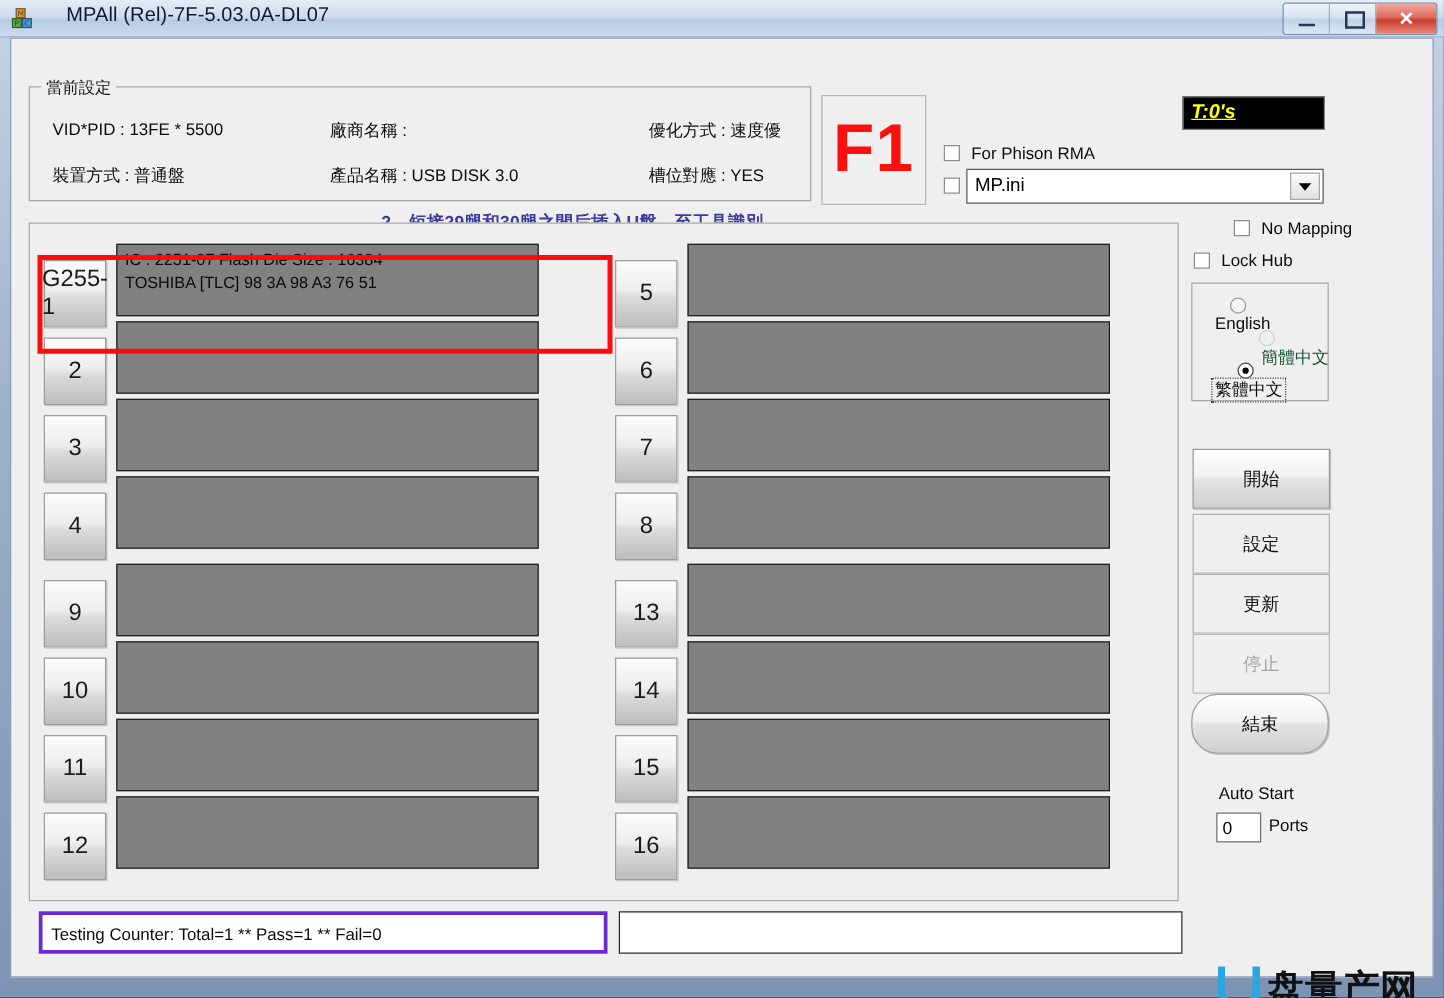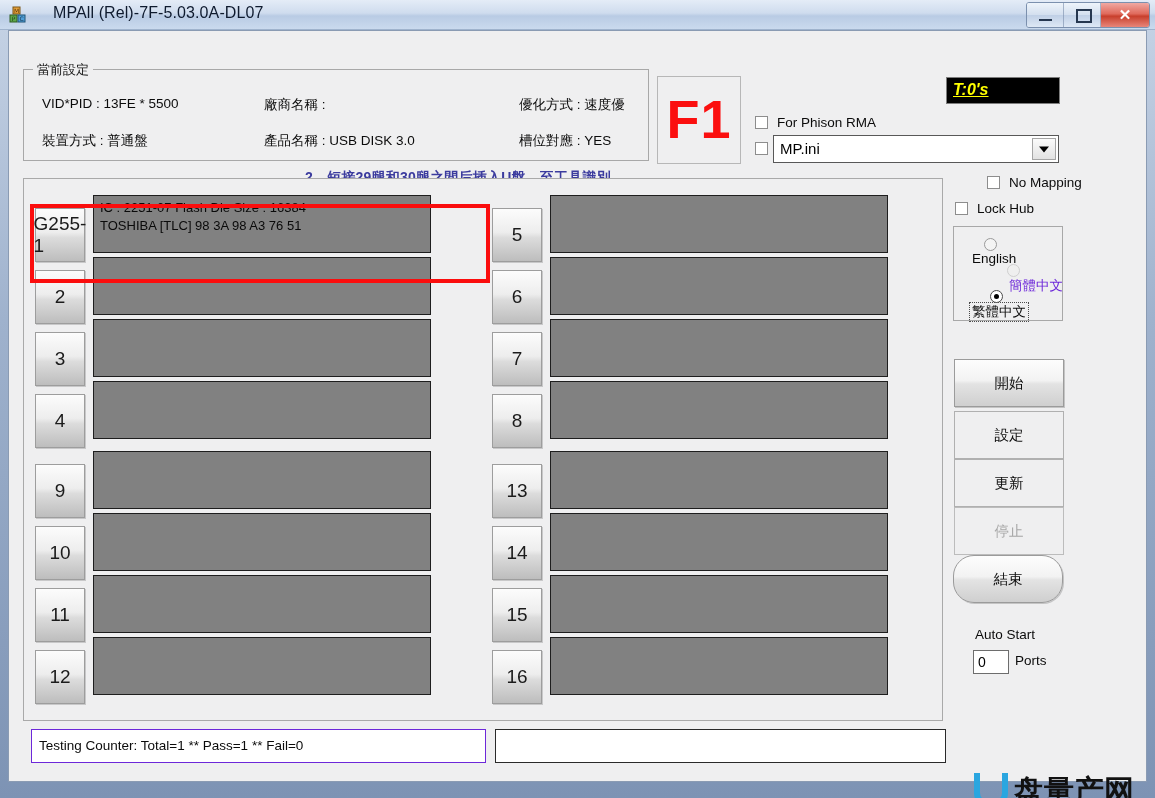--- a/index.html
+++ b/index.html
@@ -150,21 +150,21 @@
     width: 13px; height: 13px; border-radius: 50%;
     border: 1px solid #9a9a9a; background: #f4f4f4; box-sizing: border-box;
     flex: 0 0 auto; position: relative;
   }
   .radio.checked { background:#fff; border-color:#4a4a4a; }
   .radio.checked::after {
     content:""; position:absolute; left:3px; top:3px; width:5px; height:5px;
     border-radius:50%; background:#000;
   }
   .radio-label { font-size: 13.5px; color: #0b0b0b; margin-left: 8px; white-space: nowrap; }
-  .radio-label.dim { color: #6d28d9; margin-left: 45px; }
+  .radio-label.dim { color: #14532d; margin-left: 45px; }
   .radio-label.focus { outline: 1px dotted #4a4a4a; padding: 0 2px; margin-left: 6px; }
   .radio.dim { border-color:#cfcfcf; background:#efefef; }
 
   
   .btn {
     position: absolute; box-sizing: border-box;
     border: 1px solid #9b9b9b;
     background: linear-gradient(180deg,#fdfdfd 0%, #f2f2f2 45%, #e3e3e3 52%, #cfcfcf 100%);
     font-size: 14.5px; color: #0d0d0d;
     display: flex; align-items: center; justify-content: center;
@@ -224,21 +224,21 @@
 
   
   #red-highlight {
     position: absolute; left: 21px; top: 173px; width: 460px; height: 79px;
     border: 4px solid #fb0d0d; box-sizing: border-box; pointer-events: none;
   }
 
   
   #status-left {
     position: absolute; left: 22px; top: 698px; width: 455px; height: 34px;
-    background: #fff; border: 1px solid #6d28d9; box-sizing: border-box;
+    background: #fff; border: 3px solid #6d28d9; box-sizing: border-box;
   }
   #status-left .t { position:absolute; left:7px; top:8px; font-size:13.5px; color:#0b0b0b; white-space:nowrap;}
   #status-right {
     position: absolute; left: 486px; top: 698px; width: 451px; height: 34px;
     background: #fff; border: 1px solid #2a2a2a; box-sizing: border-box;
   }
   #wm-logo {
     position: absolute; left: 963px; top: 742px; width: 186px; height: 52px;
   }
   #wm-logo .u {

